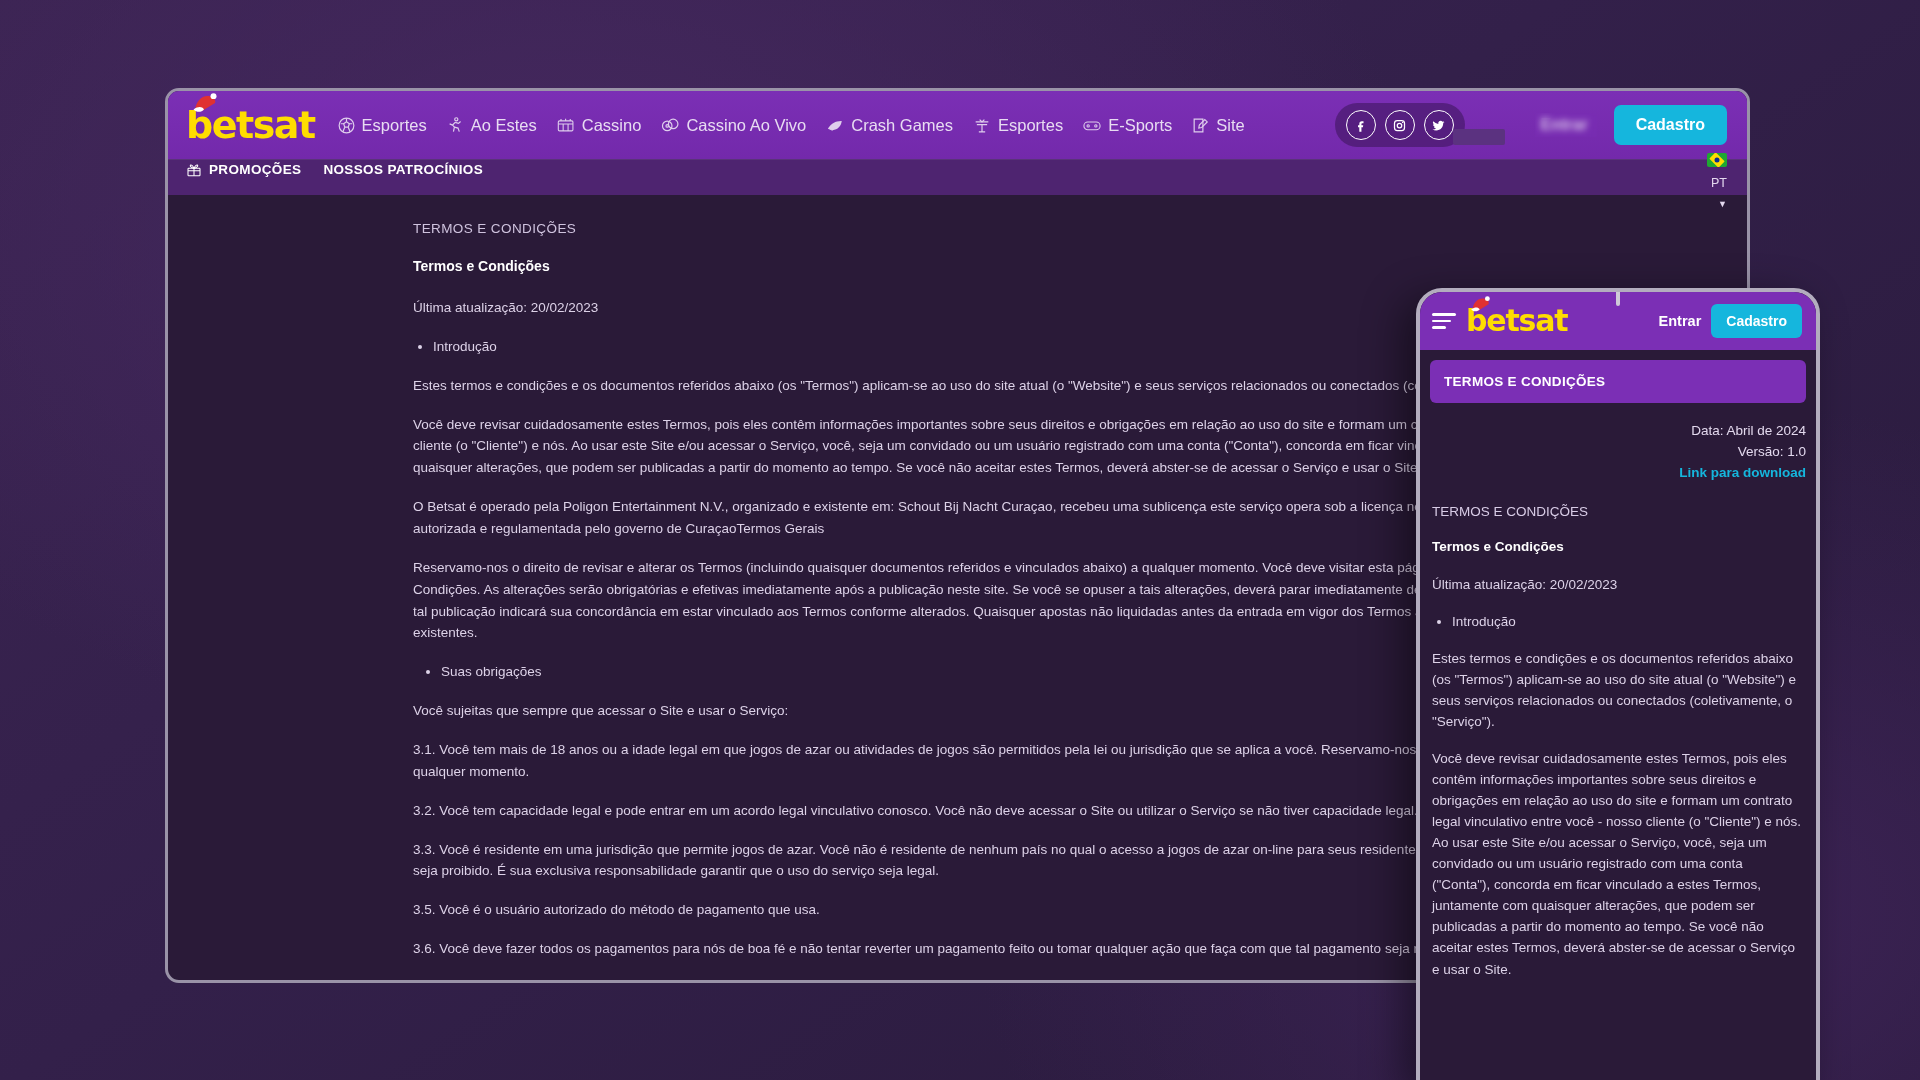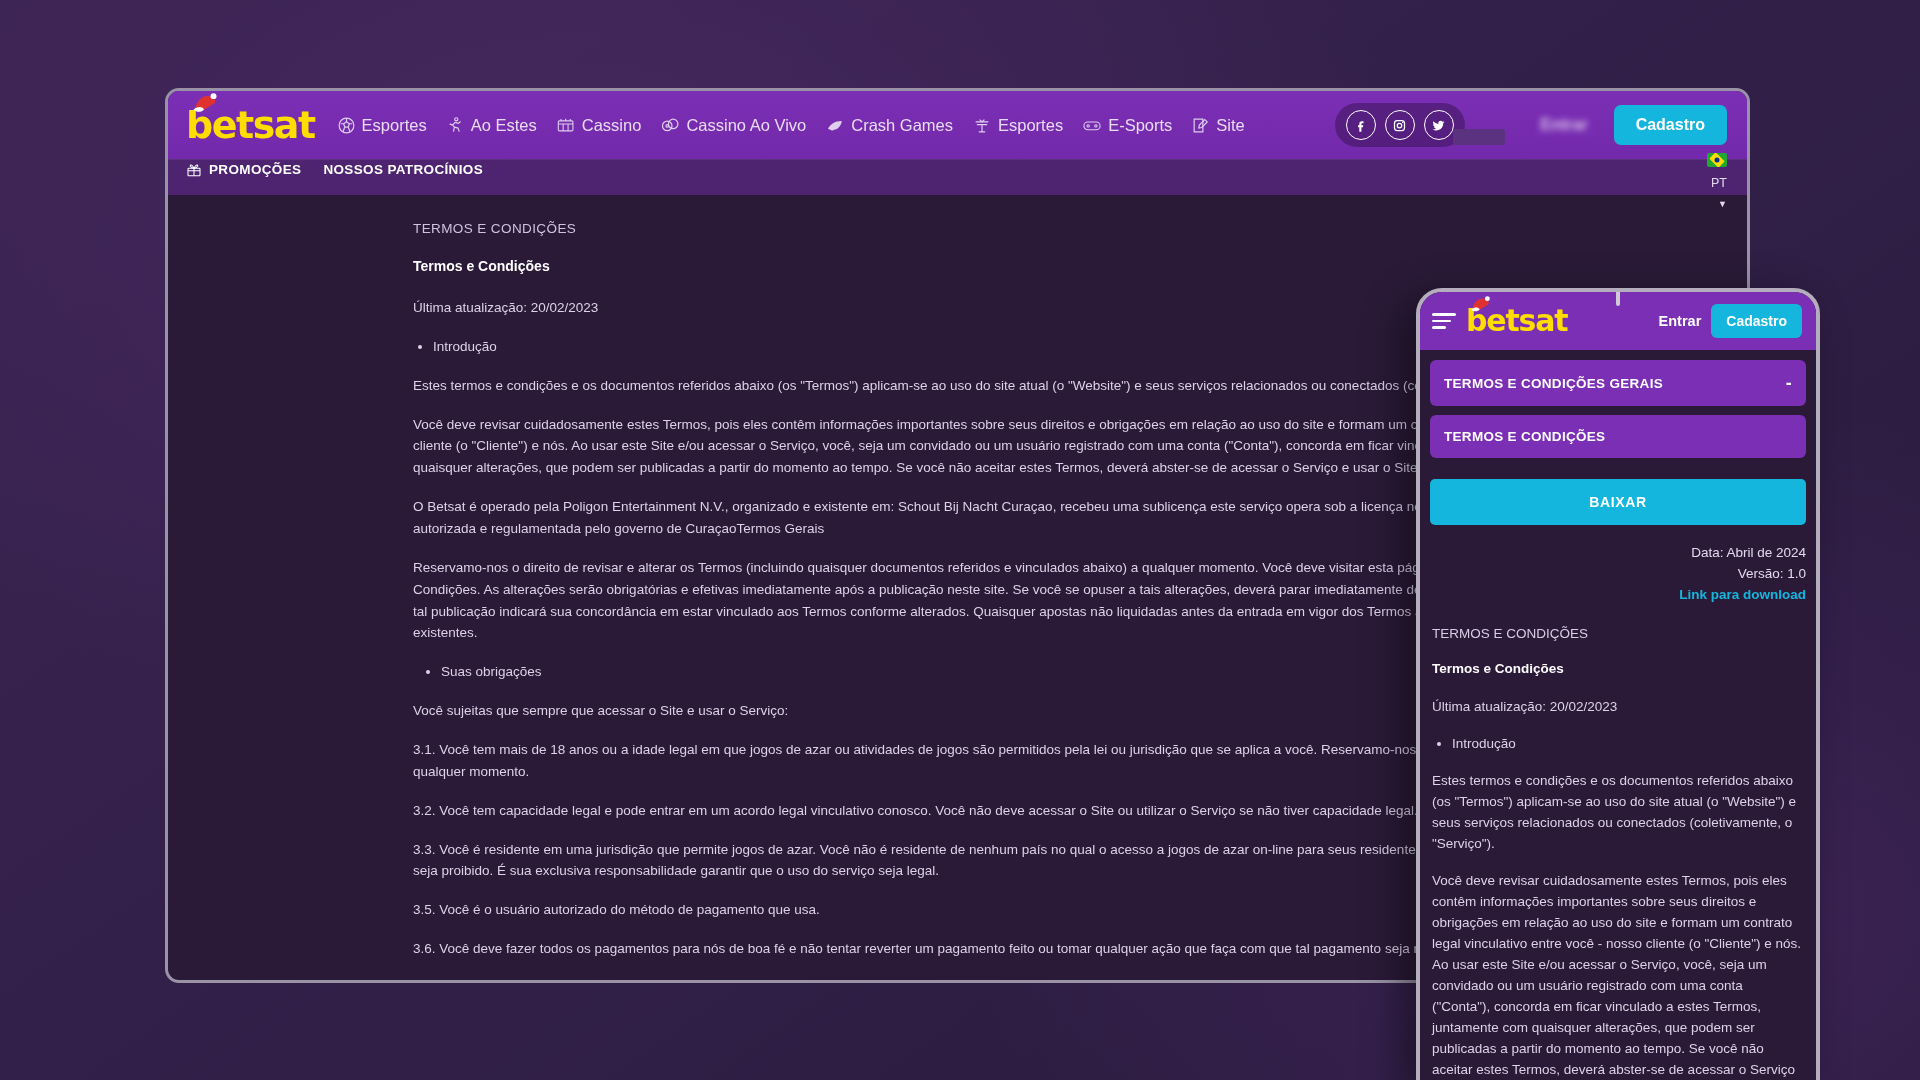--- a/index.html
+++ b/index.html
@@ -355,29 +355,24 @@
         <path d="M1.5 16.5 C6 13.5 9.5 13.2 12 16.2 C9.6 19.4 5 20 1.5 16.5 Z" fill="#fff"></path>
       </svg>
       <span class="phone-logo-text">betsat</span>
     </div>
     <span id="phone-entrar">Entrar</span>
     <button id="phone-cadastro">Cadastro</button>
   </div>
 
   <div id="phone-body">
     <div class="accordion">
-      <span>TERMOS E CONDIÇÕES GERAIS</span>
-      <span class="sign">-</span>
-    </div>
-    <div class="accordion">
       <span>TERMOS E CONDIÇÕES</span>
       <span class="sign"></span>
     </div>
 
-    <button id="baixar-btn">BAIXAR</button>
 
     <div id="phone-meta">
       <div>Data: Abril de 2024</div>
       <div>Versão: 1.0</div>
       <div id="download-link">Link para download</div>
     </div>
 
     <div id="phone-doc">
       <div class="m-kicker">TERMOS E CONDIÇÕES</div>
       <div class="m-h">Termos e Condições</div>

